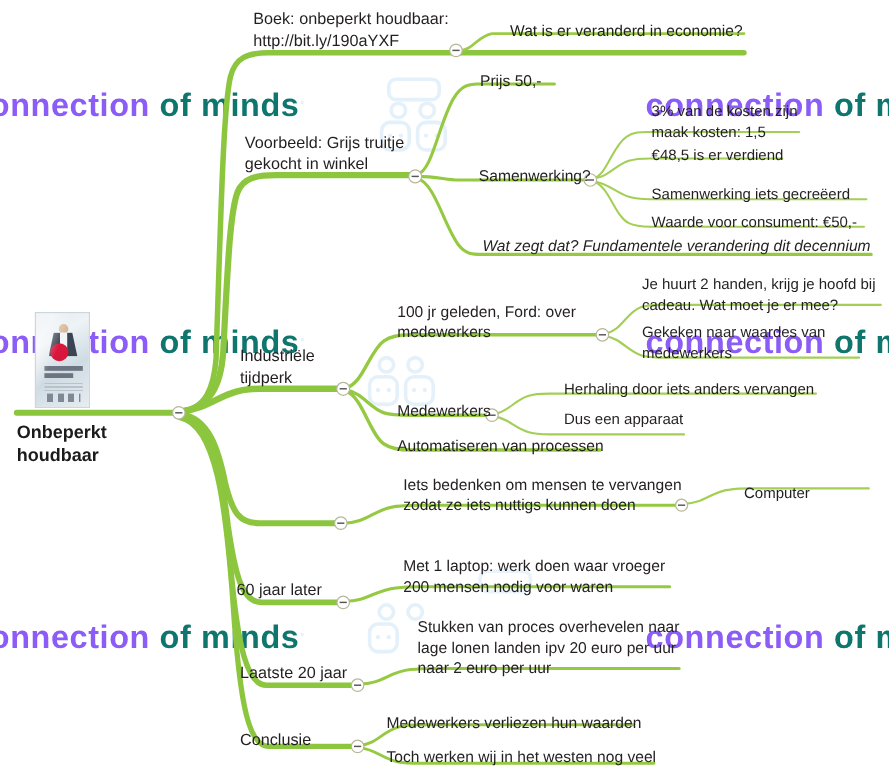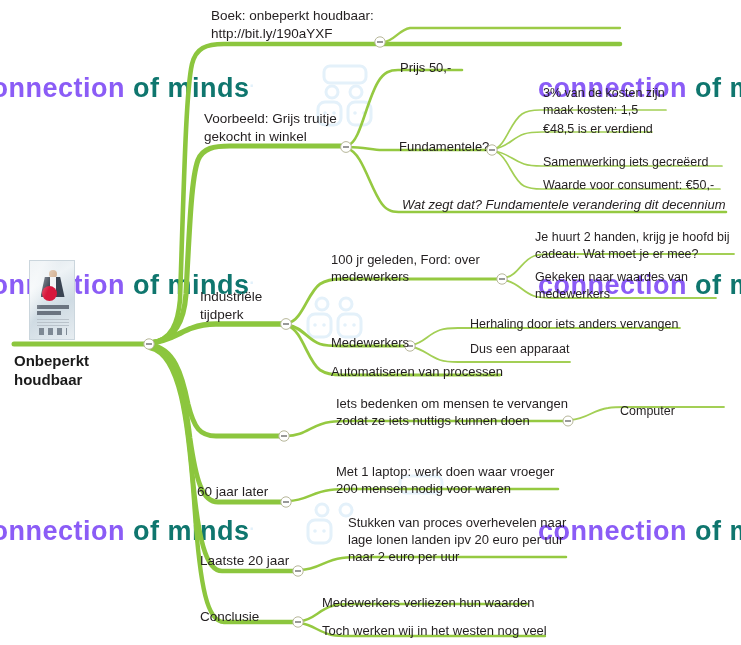--- a/index.html
+++ b/index.html
@@ -320,25 +320,26 @@
       <div class="bc-lines"></div>
       <div class="bc-feet"></div>
       <div class="bc-gloss"></div>
     </div>
     <div class="root-label">Onbeperkt
 houdbaar</div>
   </div>
 
   <div class="node lvl1" style="left:197px; top:7px;margin-left:14px;">Boek: onbeperkt houdbaar:
 http://bit.ly/190aYXF</div>
+  <div class="node lvl2" style="left:425px; top:17px;">Wat is er veranderd in economie?</div>
 
   <div class="node lvl1" style="left:204px; top:110px;">Voorbeeld: Grijs truitje
 gekocht in winkel</div>
   <div class="node lvl2" style="left:400px; top:59px;">Prijs 50,-</div>
-  <div class="node lvl2" style="left:399px; top:138px;">Fundamentele?</div>
+  <div class="node lvl2" style="left:399px; top:138px;">Samenwerking?</div>
   <div class="node lvl3" style="left:543px; top:85px;">3% van de kosten zijn
 maak kosten: 1,5</div>
   <div class="node lvl3" style="left:543px; top:121px;">€48,5 is er verdiend</div>
   <div class="node lvl3" style="left:543px; top:154px;">Samenwerking iets gecreëerd</div>
   <div class="node lvl3" style="left:543px; top:177px;">Waarde voor consument: €50,-</div>
   <div class="node lvl2" style="left:402px; top:196px;font-style:italic;">Wat zegt dat? Fundamentele verandering dit decennium</div>
 
   <div class="node lvl1" style="left:200px; top:288px;">Industriële
 tijdperk</div>
   <div class="node lvl2" style="left:331px; top:251px;">100 jr geleden, Ford: over

